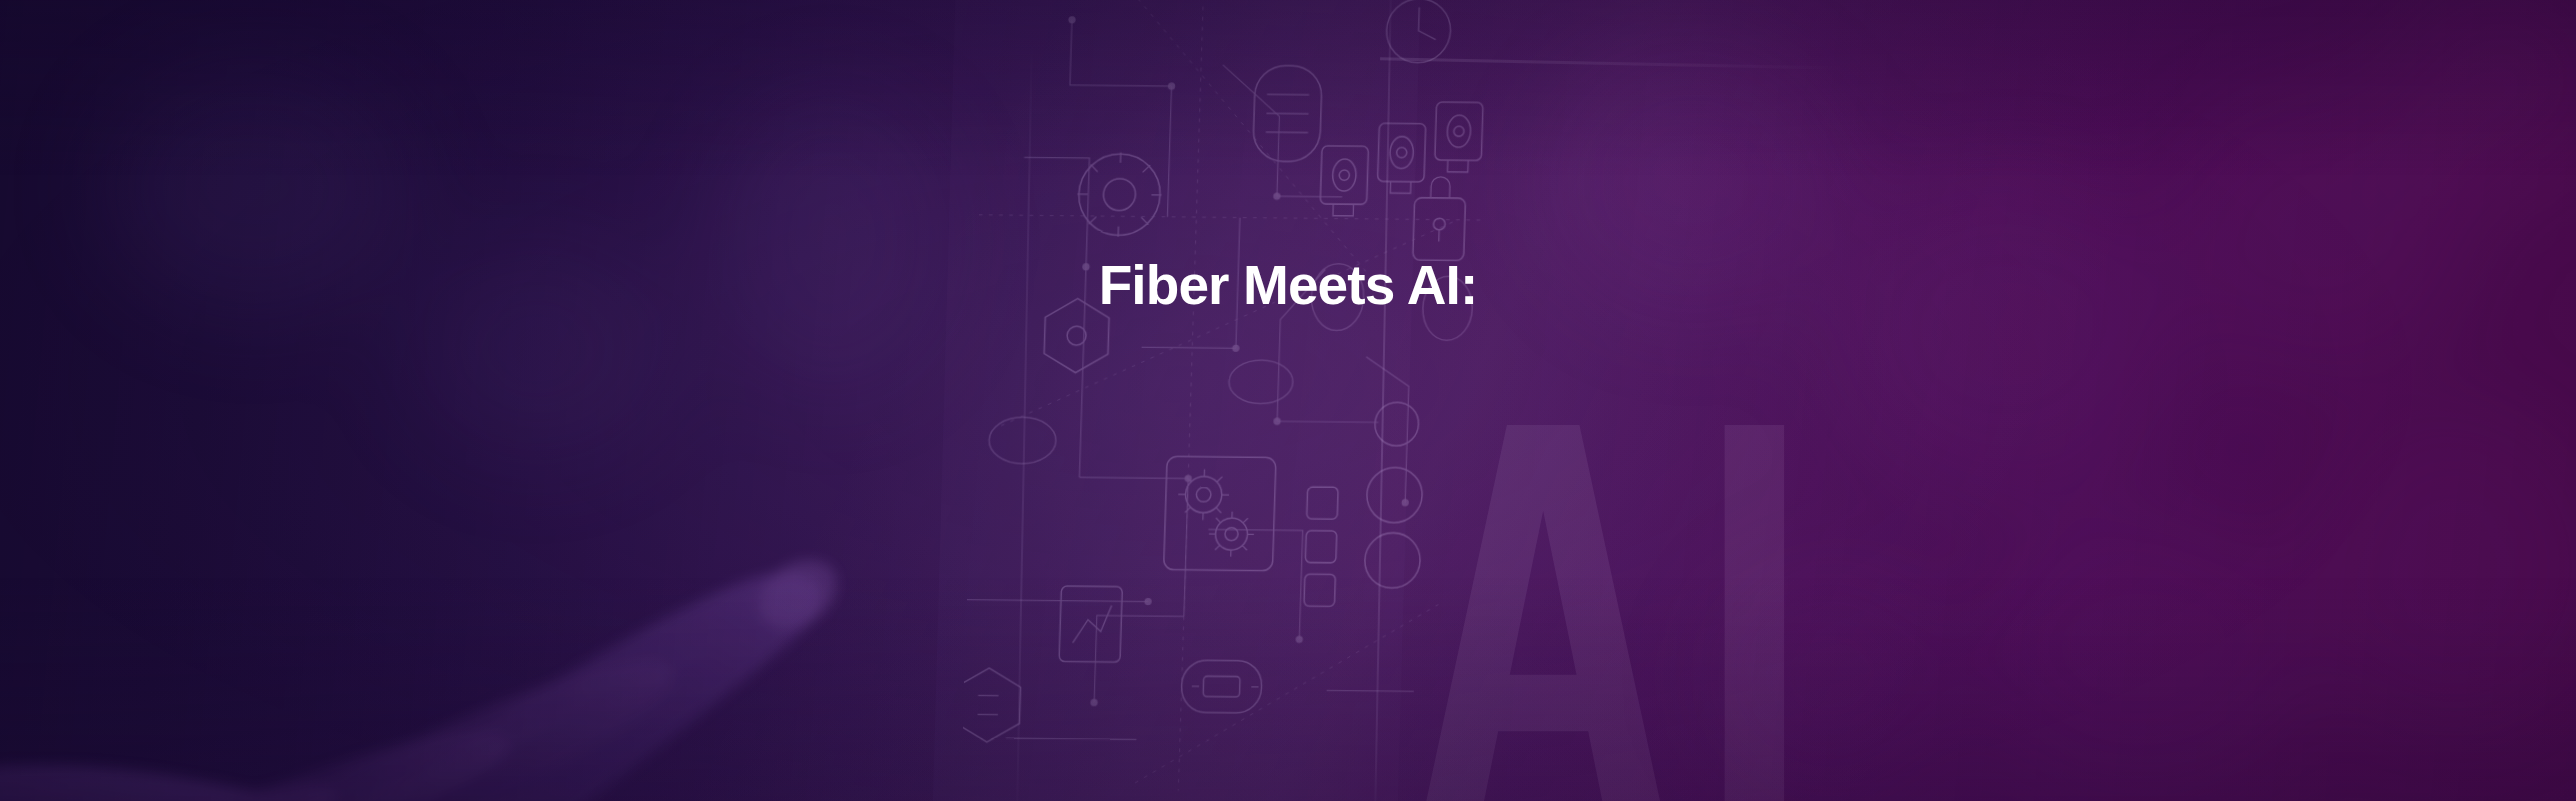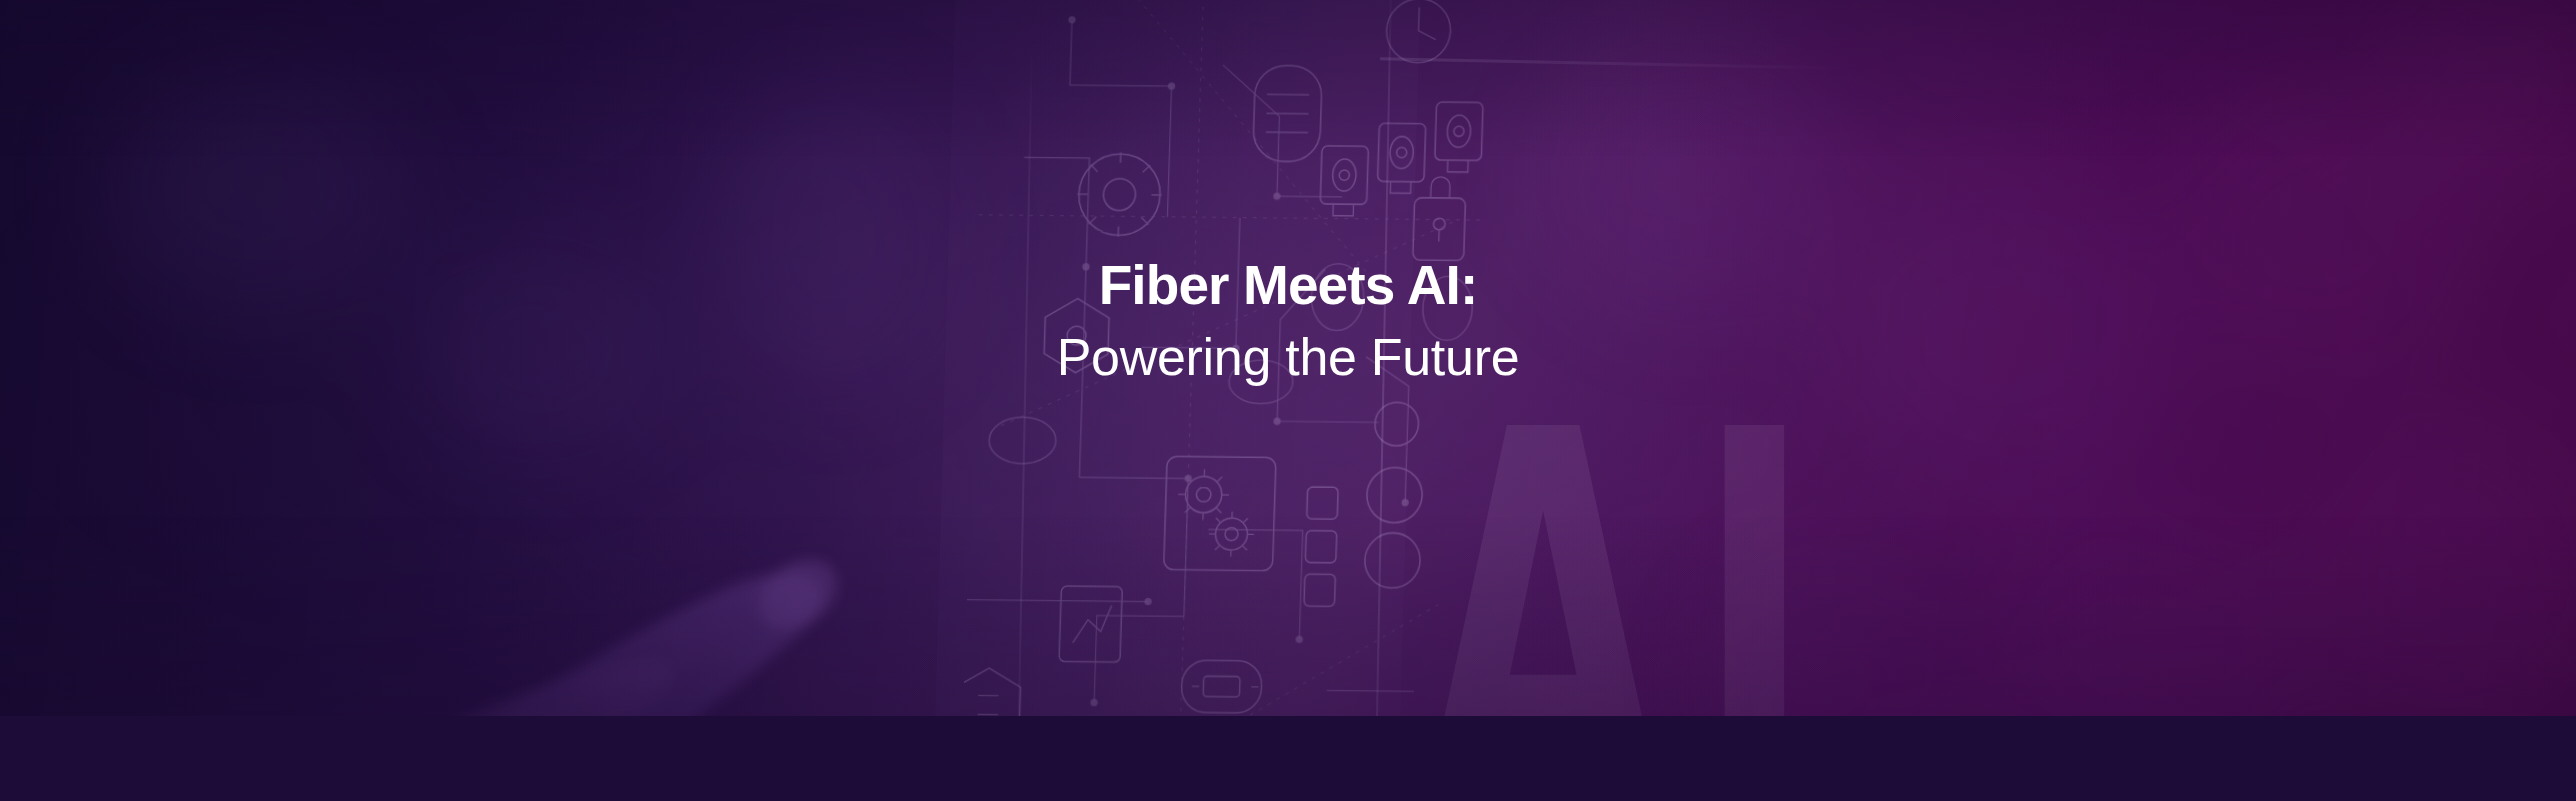--- a/index.html
+++ b/index.html
@@ -2,21 +2,21 @@
 <html style="font-size:11.6px"><head>
 <meta charset="utf-8">
 <title>Fiber Meets AI Hero Banner</title>
 <style>
   * { margin:0; padding:0; box-sizing:border-box; }
   html,body { width:2576px; height:801px; overflow:hidden; background:#1d0b38; }
   body { font-family:"Liberation Sans", sans-serif; }
 
   .banner{
     position:relative;
-    width:2576px; height:716px;
+    width:2576px; height:801px;
     overflow:hidden;
     isolation:isolate;
   }
 
   
   .bg-base{
     position:absolute; inset:0;
     background:linear-gradient(100deg,
        #241046 0%,
        #27114a 10%,
@@ -427,17 +427,16 @@
     </svg>
   </div>
 
   <div class="bg-diagsweep"></div>
   <div class="bg-glow"></div>
   <div class="bg-wash"></div>
   <div class="bg-vshade"></div>
 
   <div class="headline">
     <span class="hl-line hl-1">Fiber Meets AI:</span>
-    <span class="hl-line hl-3">Powering the Future</span>
   </div>
 
 </div>
 
 
 </body></html>

